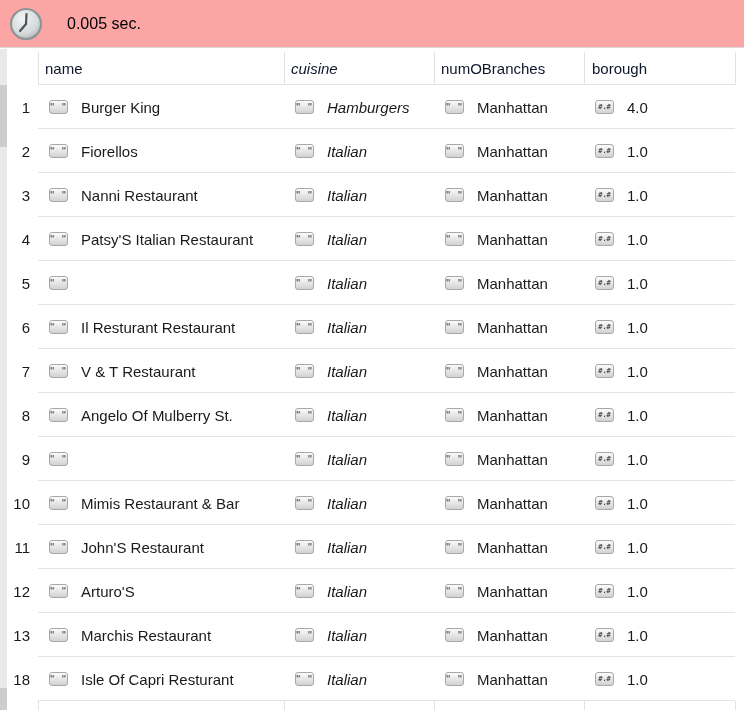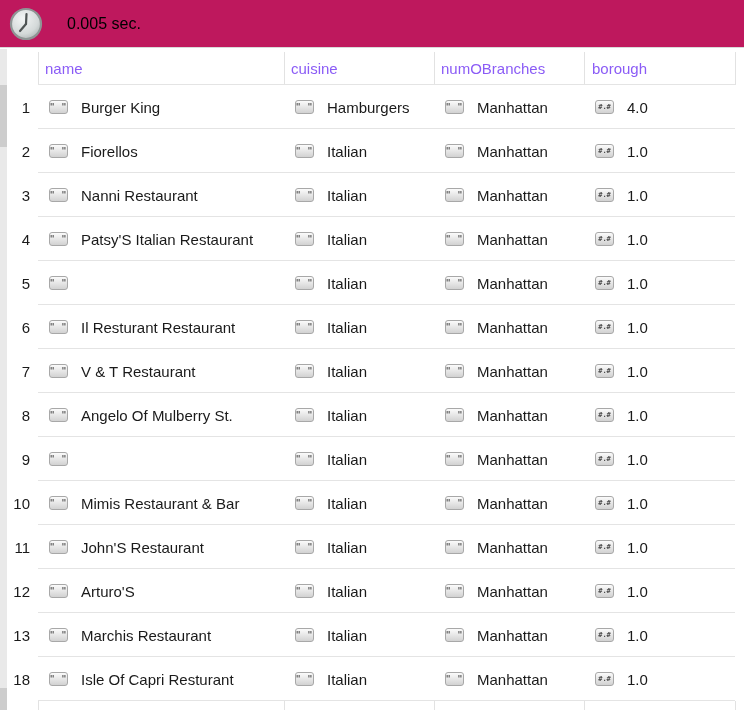--- a/index.html
+++ b/index.html
@@ -5,21 +5,21 @@
   html,body { margin:0; padding:0; }
   body {
     width:744px; height:710px; position:relative; overflow:hidden;
     background:#ffffff; font-family:"Liberation Sans", sans-serif;
     color:#1a1a1a;
   }
 
   
   .topbar {
     position:absolute; left:0; top:0; width:744px; height:48px;
-    background:#be185d; border-bottom:1px solid #d9d9d9;
+    background:#fca5a5; border-bottom:1px solid #d9d9d9;
     display:flex; align-items:center; box-sizing:border-box;
   }
   .clock-wrap { margin-left:8px; width:36px; height:36px; flex:none; }
   .duration { margin-left:23px; font-size:16px; color:#000; }
 
   
   .left-strip {
     position:absolute; left:0; top:49px; width:7px; height:661px;
     background:#e9e9e9;
   }
@@ -30,27 +30,27 @@
   .grid { position:absolute; left:7px; top:52px; width:737px; height:658px; }
 
   .vline { position:absolute; top:0; bottom:0; width:1px; background:#e2e2e2; }
   .vl-0 { left:31px; }  .vl-1 { left:277px; } .vl-2 { left:427px; }
   .vl-3 { left:577px; } .vl-4 { left:728px; }
 
   .header-row { display:flex; height:33px; align-items:center; position:relative; }
   .header-row::after, .row::after {
     content:""; position:absolute; left:31px; right:9px; bottom:0; height:1px; background:#e4e4e4;
   }
-  .h { font-size:15px; color:#8b5cf6; padding-left:7px; box-sizing:border-box; white-space:nowrap; overflow:hidden; }
+  .h { font-size:15px; color:#0f172a; padding-left:7px; box-sizing:border-box; white-space:nowrap; overflow:hidden; }
 
   .row { display:flex; height:44px; align-items:center; position:relative; background:#fff; }
 
   .c-gutter  { width:31px;  flex:none; box-sizing:border-box; text-align:right; padding-right:8px; font-size:15px; color:#1a1a1a; }
   .c-name    { width:246px; }
-  .c-cuisine { width:150px; }
+  .c-cuisine { width:150px;font-style:italic; }
   .c-borough { width:150px; }
   .c-num     { width:151px; }
   .cell {
     flex:none; box-sizing:border-box; padding-left:11px;
     display:flex; align-items:center; font-size:15px; color:#1a1a1a;
     white-space:nowrap; overflow:hidden; height:100%;
   }
 
   .badge {
     width:19px; height:14px; flex:none; box-sizing:border-box;

